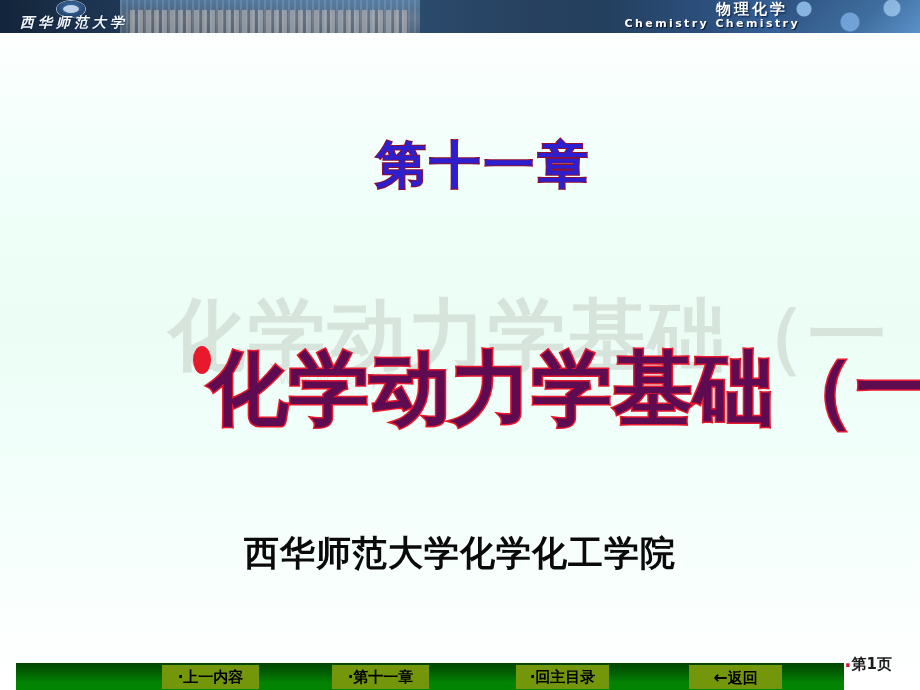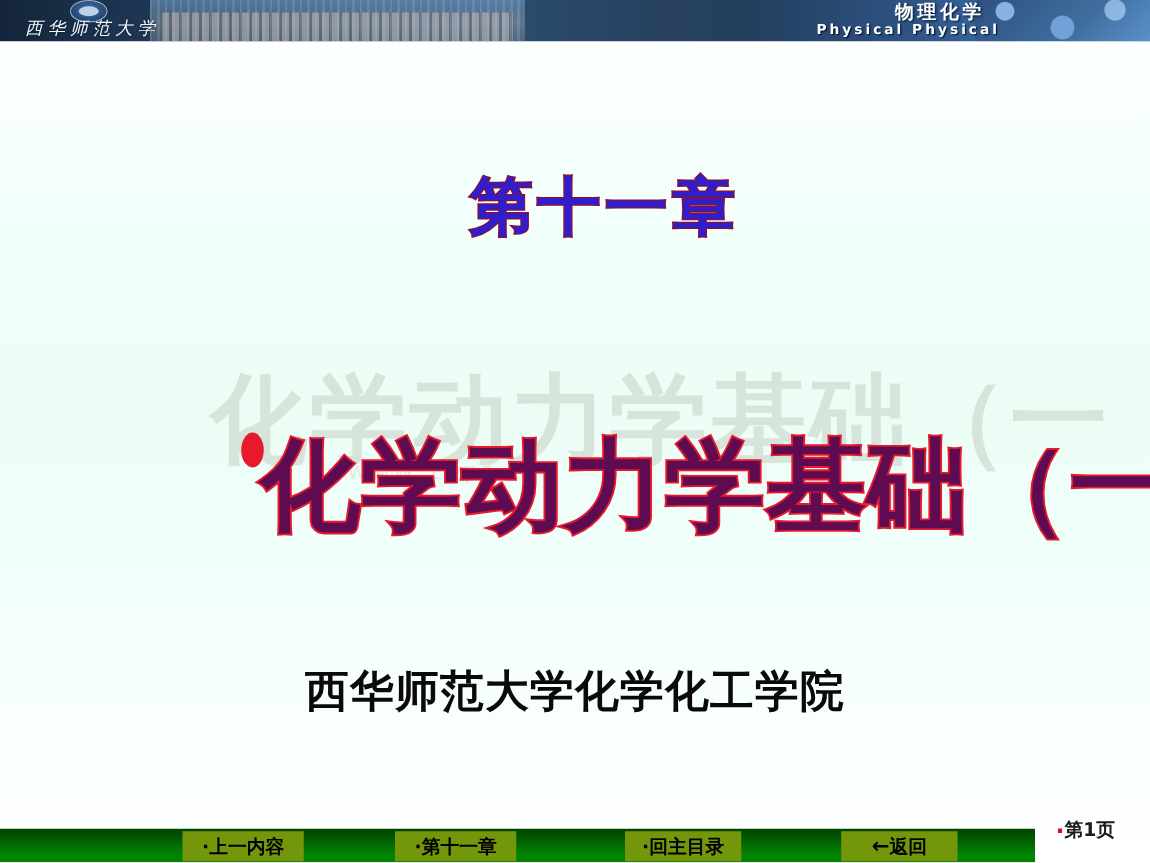--- a/index.html
+++ b/index.html
@@ -103,21 +103,21 @@
     border-radius: 50%;
     background: rgba(225,238,252,.8);
   }
 
   .uni-name {
     position: absolute;
     left: 20px; top: 14px;
     font-family: "DejaVu Serif", "Liberation Serif", serif;
     font-size: 14px;
     font-style: italic;
-    font-weight: normal;
+    font-weight: bold;
     letter-spacing: 4px;
     color: #f2f7ff;
     text-shadow: 0 0 2px rgba(10,25,50,.9);
     white-space: nowrap;
   }
 
   .course-cn {
     position: absolute;
     right: 132px; top: 0px;
     font-family: "DejaVu Serif", "Liberation Serif", serif;
@@ -237,21 +237,21 @@
   .page-no .dot {
     color: #d2122e;
     font-size: 19px;
     line-height: 0;
     vertical-align: middle;
   }
 
   
   .navbar {
     position: absolute;
-    left: 0; top: 663px;
+    left: 16px; top: 663px;
     width: 828px;
     height: 27px;
     background: linear-gradient(180deg, #014401 0%, #026102 38%, #038203 72%, #018401 100%);
     z-index: 6;
   }
   .nav-btn {
     position: absolute;
     top: 2px;
     height: 24px;
     background: #74960a;
@@ -275,21 +275,21 @@
 <body>
 
 <div id="slide">
 
   <div class="banner">
     <div class="banner-photo"></div>
     <div class="banner-molecule"></div>
     <div class="emblem"></div>
     <div class="uni-name">西华师范大学</div>
     <div class="course-cn">物理化学</div>
-    <div class="course-en">Physical Physical</div>
+    <div class="course-en">Chemistry Chemistry</div>
   </div>
 
   <div class="chapter">第十一章</div>
 
   <div class="title-wrap">
     <div class="title-ghost-mark"></div>
     <div class="title-ghost">化学动力学基础（一</div>
     <div class="title-watermark">www.1ppt.cn</div>
     <div class="title-main">化学动力学基础（一</div>
   </div>

